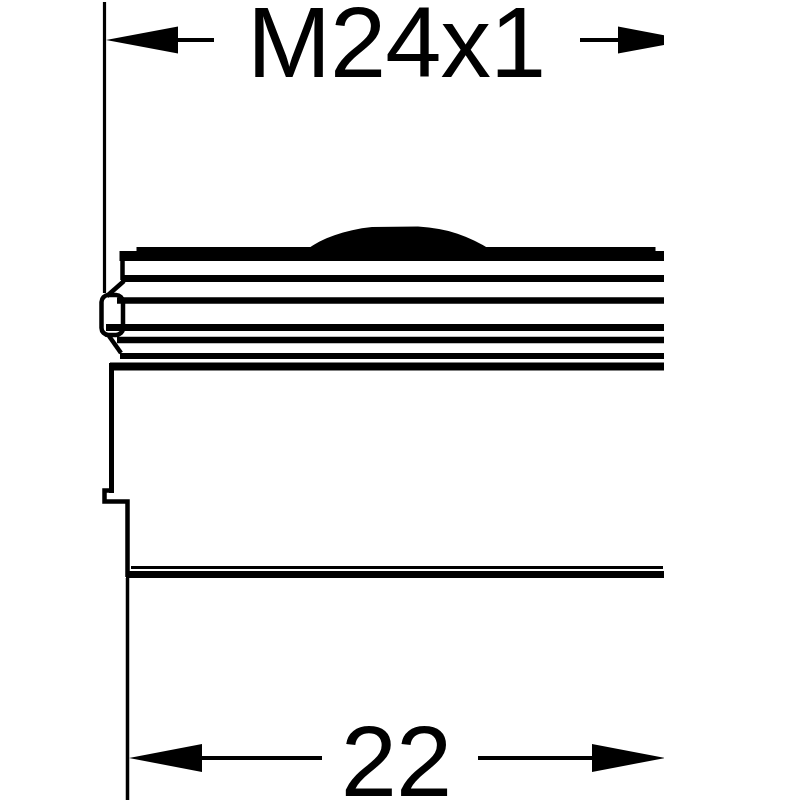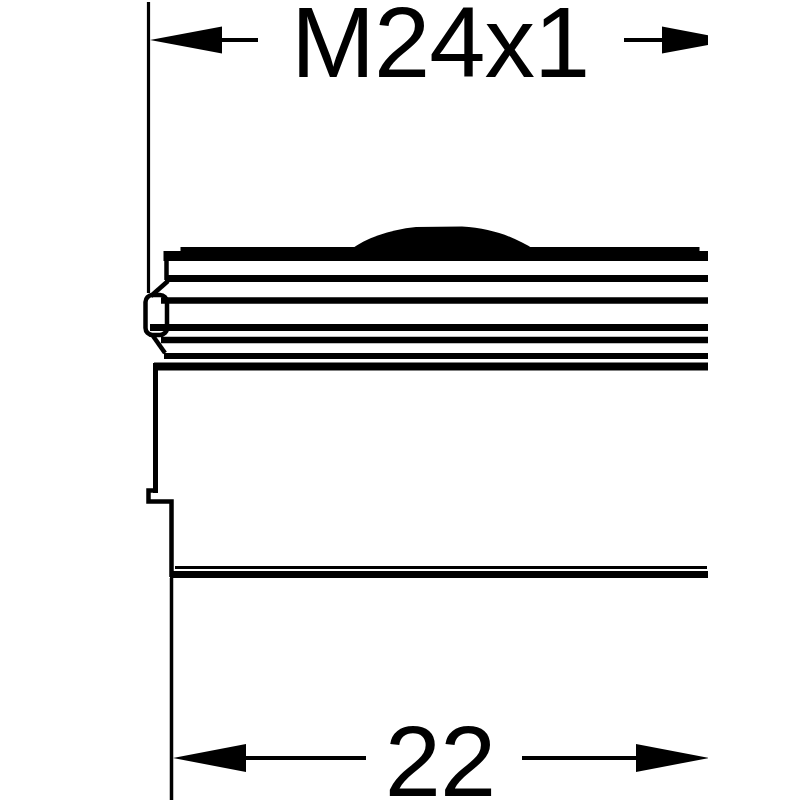--- a/index.html
+++ b/index.html
@@ -7,21 +7,20 @@
     padding: 0;
     background: #ffffff;
   }
   .stage {
     position: relative;
     width: 664px;
     height: 800px;
     background: #ffffff;
     overflow: hidden;
     font-family: "Liberation Sans", sans-serif;
-    padding-left: 44px;
   }
   svg text {
     font-family: "Liberation Sans", sans-serif;
     font-size: 101px;
     fill: #000000;
     letter-spacing: -1px;
   }
 </style>
 </head>
 <body>

